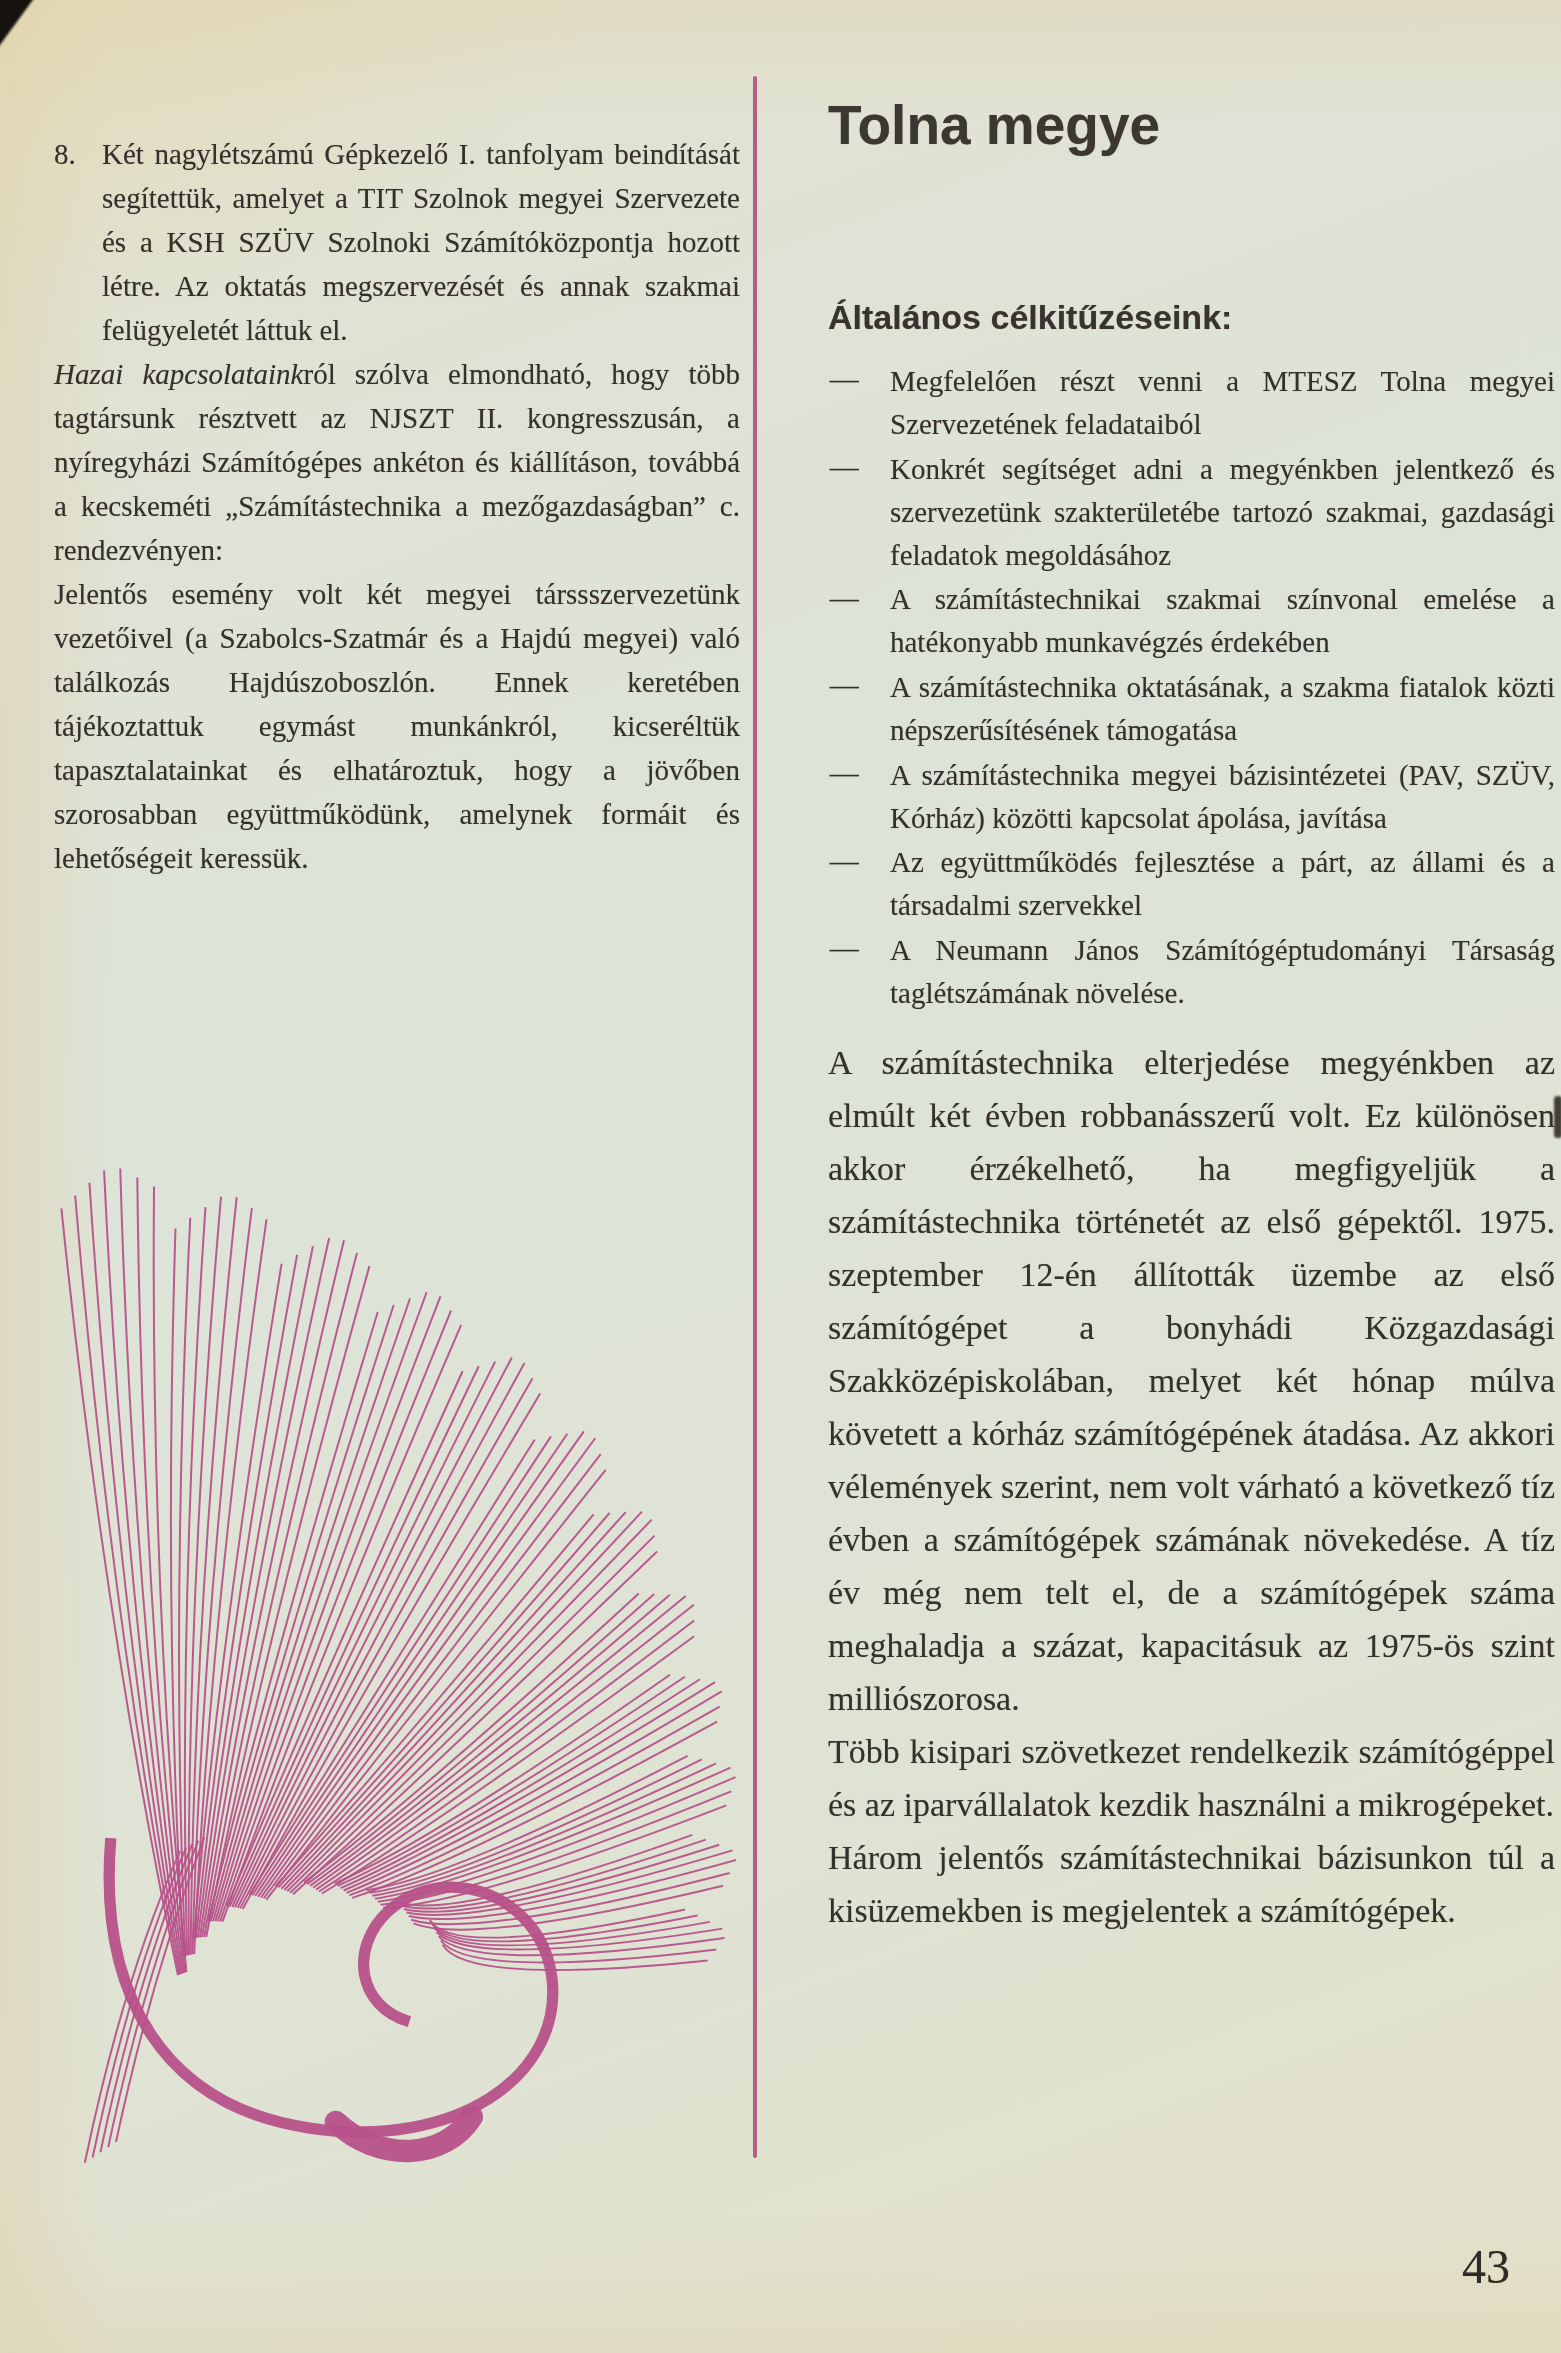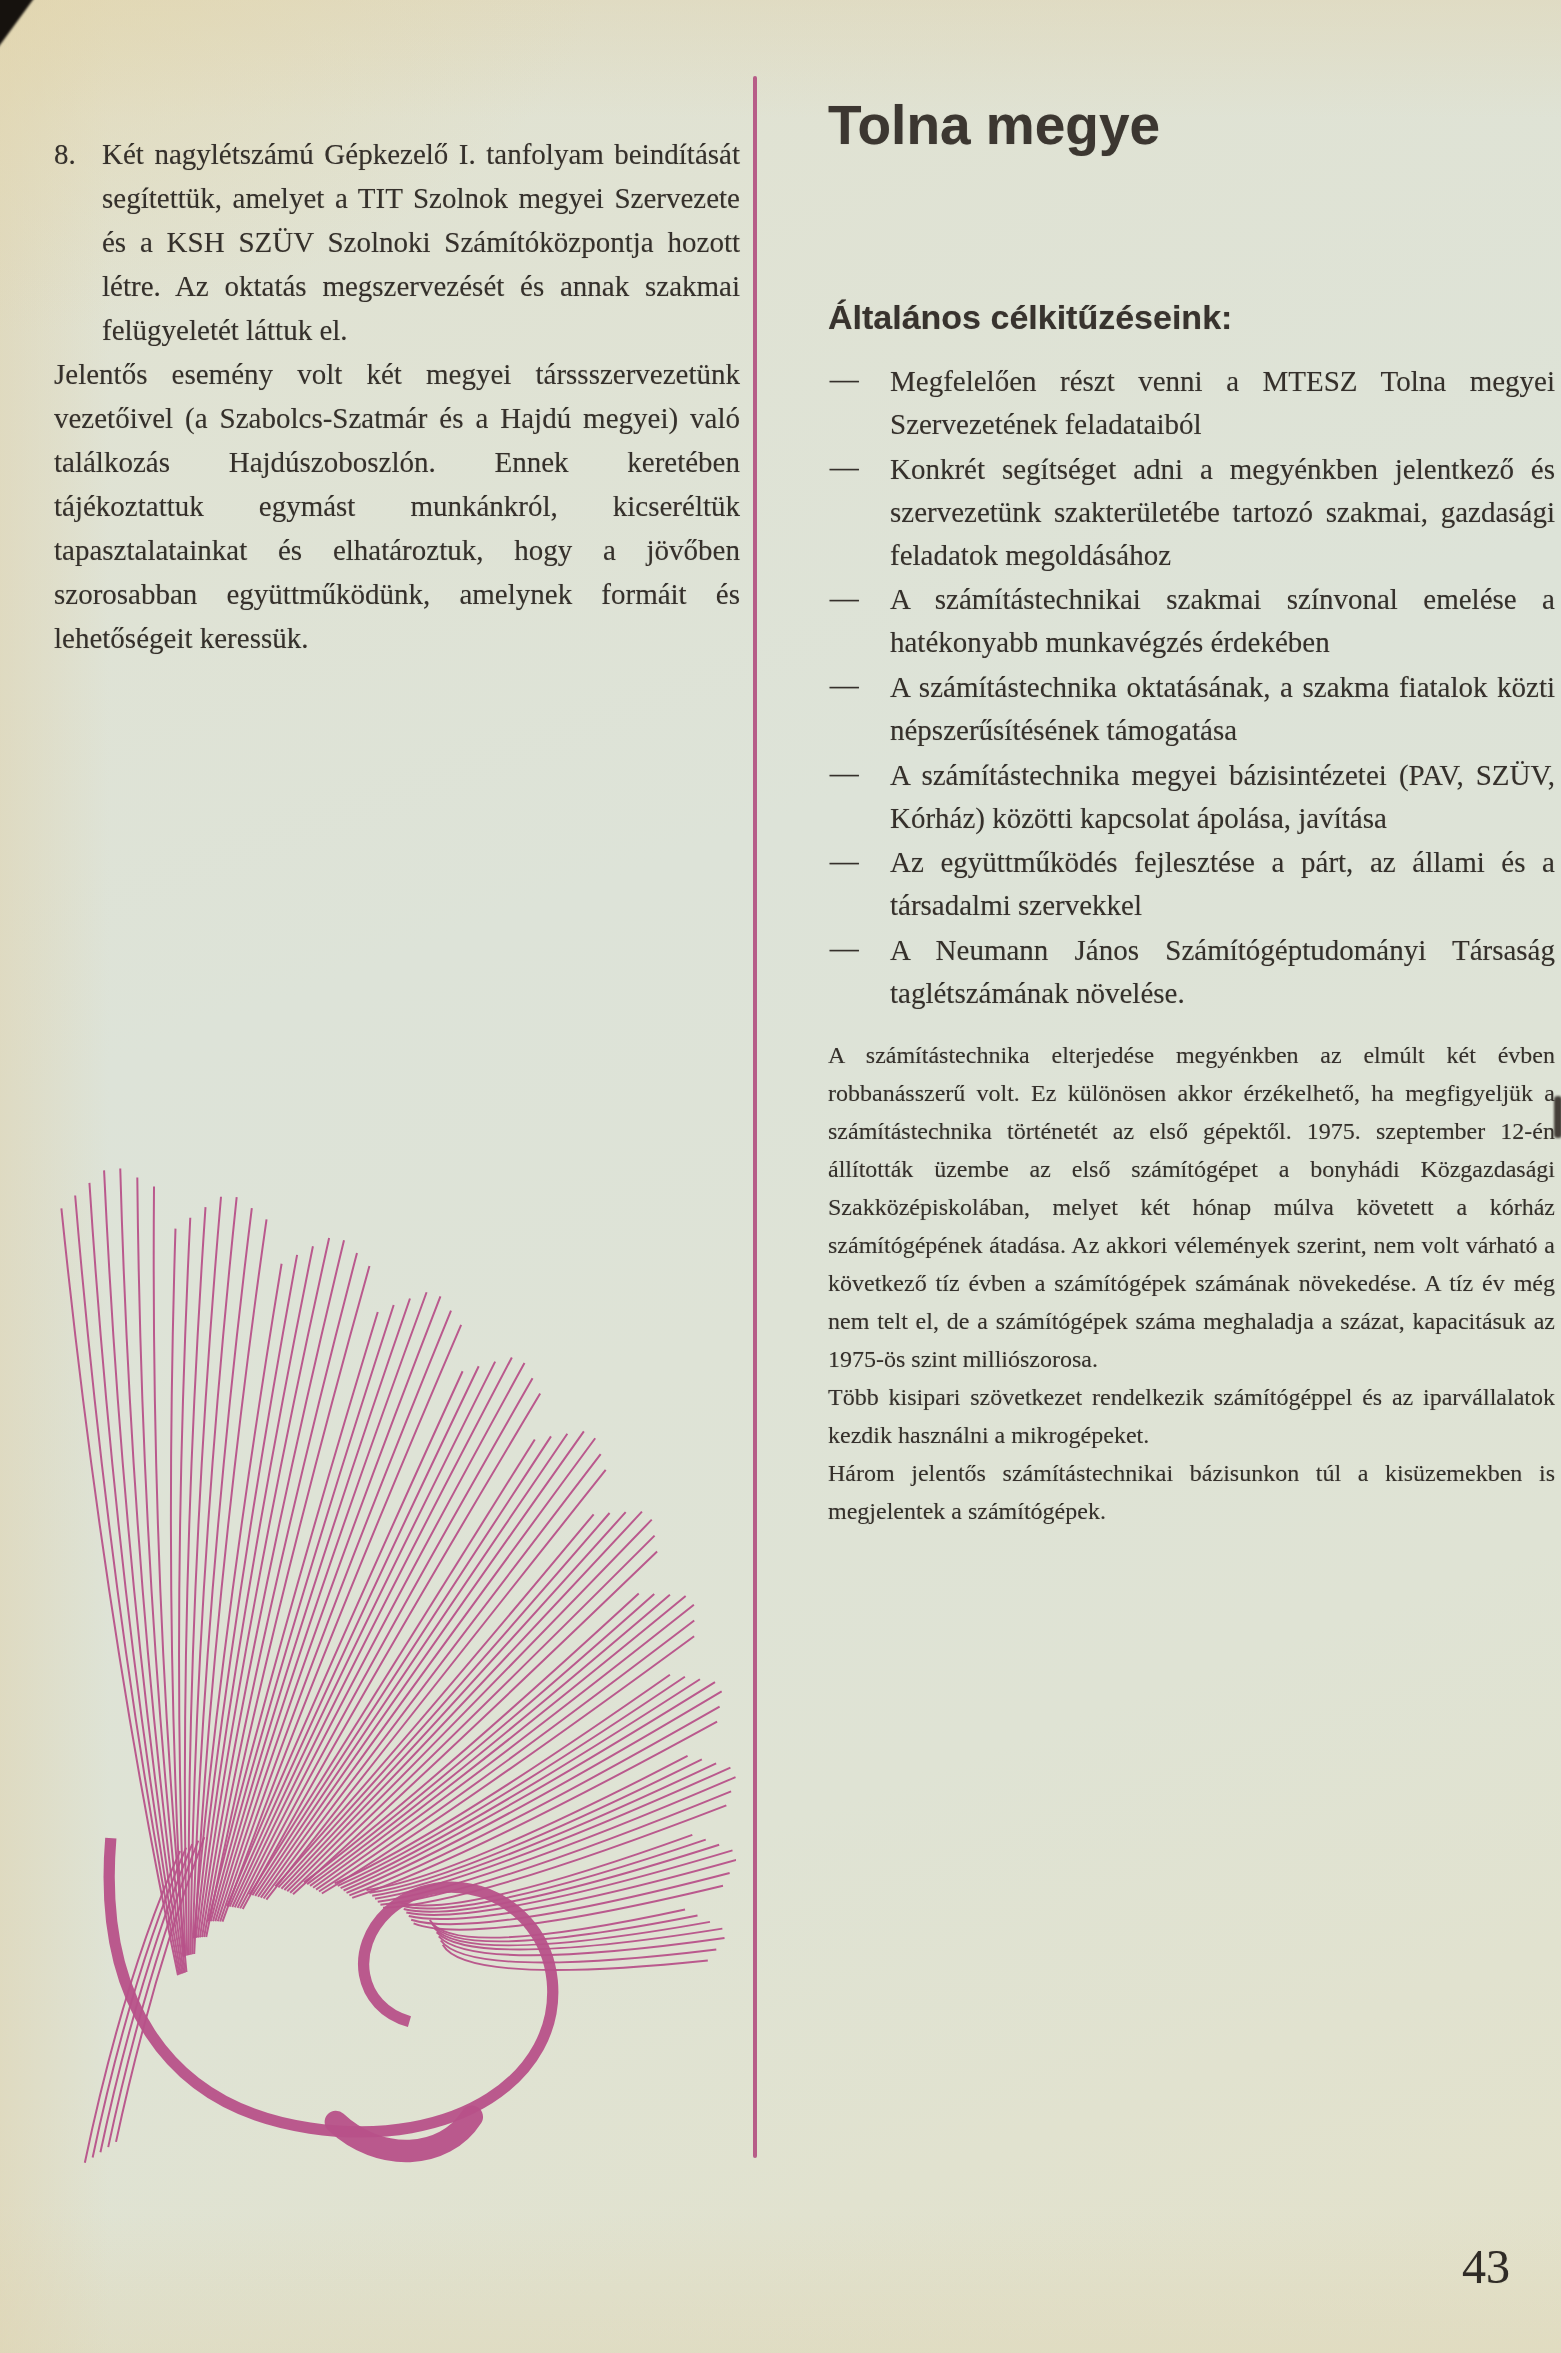--- a/index.html
+++ b/index.html
@@ -53,21 +53,21 @@
     color:#38332e;text-shadow:0 0 0.9px rgba(56,51,46,0.4);
   }
   .goal{
     position:relative;padding-left:62px;margin:0 0 1.7px 0;
     font-size:29px;line-height:43px;text-align:justify;
     text-shadow:0 0 0.9px rgba(53,48,43,0.35);
   }
   .goal .dash{position:absolute;left:1.7px;top:-1.7px;}
   #paras{margin-top:21px;}
   .rpara{
-    margin:0;font-size:24px;line-height:38px;text-align:justify;
+    margin:0;font-size:34px;line-height:53px;text-align:justify;
     text-shadow:0 0 0.9px rgba(53,48,43,0.35);
   }
   .pageno{
     position:absolute;left:1462px;top:2243px;
     font-size:48px;line-height:1;color:#2f2b26;
     text-shadow:0 0 0.9px rgba(47,43,38,0.4);
   }
   .fan{position:absolute;left:50px;top:1111px;width:686px;height:1069px;}
 </style>
 </head>
@@ -76,20 +76,21 @@
 <div class="page">
 
   <div class="corner-mark"></div>
   <div class="edge-mark"></div>
 
   <div class="col-left">
     <div class="numbered-item">
       <span class="num">8.</span>
       <span>Két nagylétszámú Gépkezelő I. tanfolyam beindítását segítettük, amelyet a TIT Szolnok megyei Szervezete és a KSH SZÜV Szolnoki Számítóközpontja hozott létre. Az oktatás megszervezését és annak szakmai felügyeletét láttuk el.</span>
     </div>
+    <p class="para"><em>Hazai kapcsolataink</em><span>ról szólva elmondható, hogy több tagtársunk résztvett az NJSZT II. kongresszusán, a nyíregyházi Számítógépes ankéton és kiállításon, továbbá a kecskeméti „Számítástechnika a mezőgazdaságban” c. rendezvényen:</span></p>
     <p class="para">Jelentős esemény volt két megyei társsszervezetünk vezetőivel (a Szabolcs-Szatmár és a Hajdú megyei) való találkozás Hajdúszoboszlón. Ennek keretében tájékoztattuk egymást munkánkról, kicseréltük tapasztalatainkat és elhatároztuk, hogy a jövőben szorosabban együttműködünk, amelynek formáit és lehetőségeit keressük.</p>
   </div>
 
   <svg class="fan" id="fan" viewBox="0 0 792 1235" aria-hidden="true">
       <path d="M 157.4 994.7 Q 115.9 569.9 119.9 87.3" fill="none" stroke="#b75189" stroke-width="2.3" stroke-linecap="butt" opacity="0.95"></path>
       <path d="M 155.7 995.3 Q 105.5 565.1 100.6 76.7" fill="none" stroke="#b75189" stroke-width="2.3" stroke-linecap="butt" opacity="0.95"></path>
       <path d="M 154.1 995.9 Q 94.9 560.5 80.9 66.5" fill="none" stroke="#b75189" stroke-width="2.3" stroke-linecap="butt" opacity="0.95"></path>
       <path d="M 152.5 996.5 Q 85.3 562.3 62.2 68.6" fill="none" stroke="#b75189" stroke-width="2.3" stroke-linecap="butt" opacity="0.95"></path>
       <path d="M 150.8 997.2 Q 77.0 570.4 45.3 83.0" fill="none" stroke="#b75189" stroke-width="2.3" stroke-linecap="butt" opacity="0.95"></path>
       <path d="M 149.2 997.8 Q 69.0 578.6 28.8 97.6" fill="none" stroke="#b75189" stroke-width="2.3" stroke-linecap="butt" opacity="0.95"></path>

